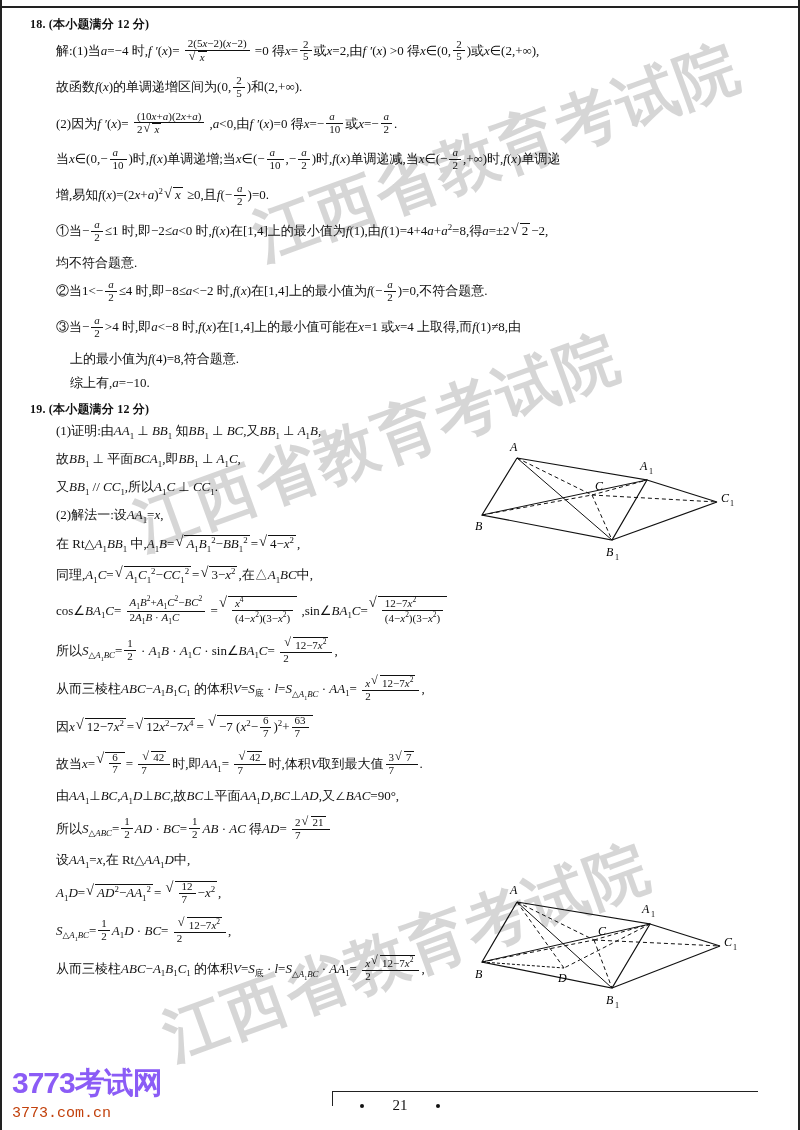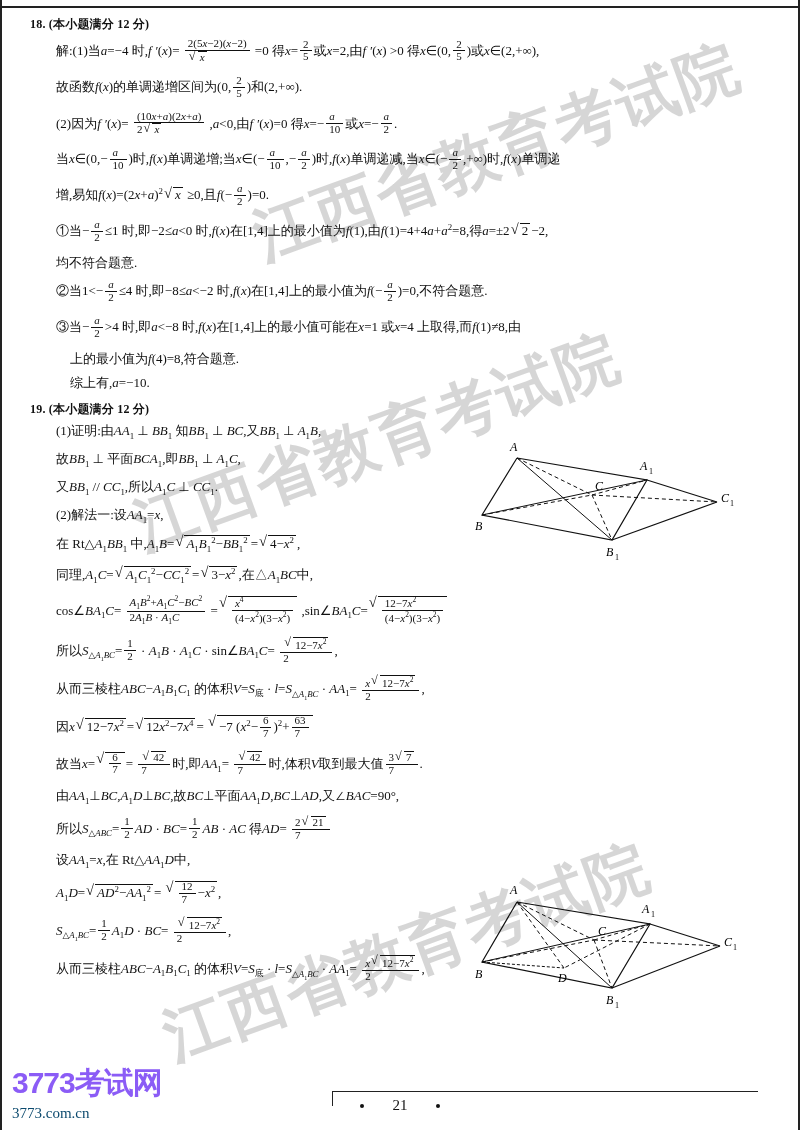--- a/index.html
+++ b/index.html
@@ -91,23 +91,23 @@
   .footer-logo{
     position:absolute;left:10px;bottom:26px;
     font-family:"Liberation Sans", sans-serif;
     font-weight:bold;
     font-size:30px;
     color:#8b5cf6;
     letter-spacing:-1px;
   }
   .footer-url{
     position:absolute;left:10px;bottom:8px;
-    font-family:Liberation Serif, serif;
+    font-family:Liberation Mono, monospace;
     font-size:15px;
-    color:#0c4a6e;
+    color:#c2410c;
   }
   .page-no{
     position:absolute;
     left:0;right:0;bottom:16px;
     text-align:center;
     font-size:15px;
   }
   .page-rule{
     position:absolute;left:330px;right:40px;bottom:38px;height:1px;background:#222;
   }

